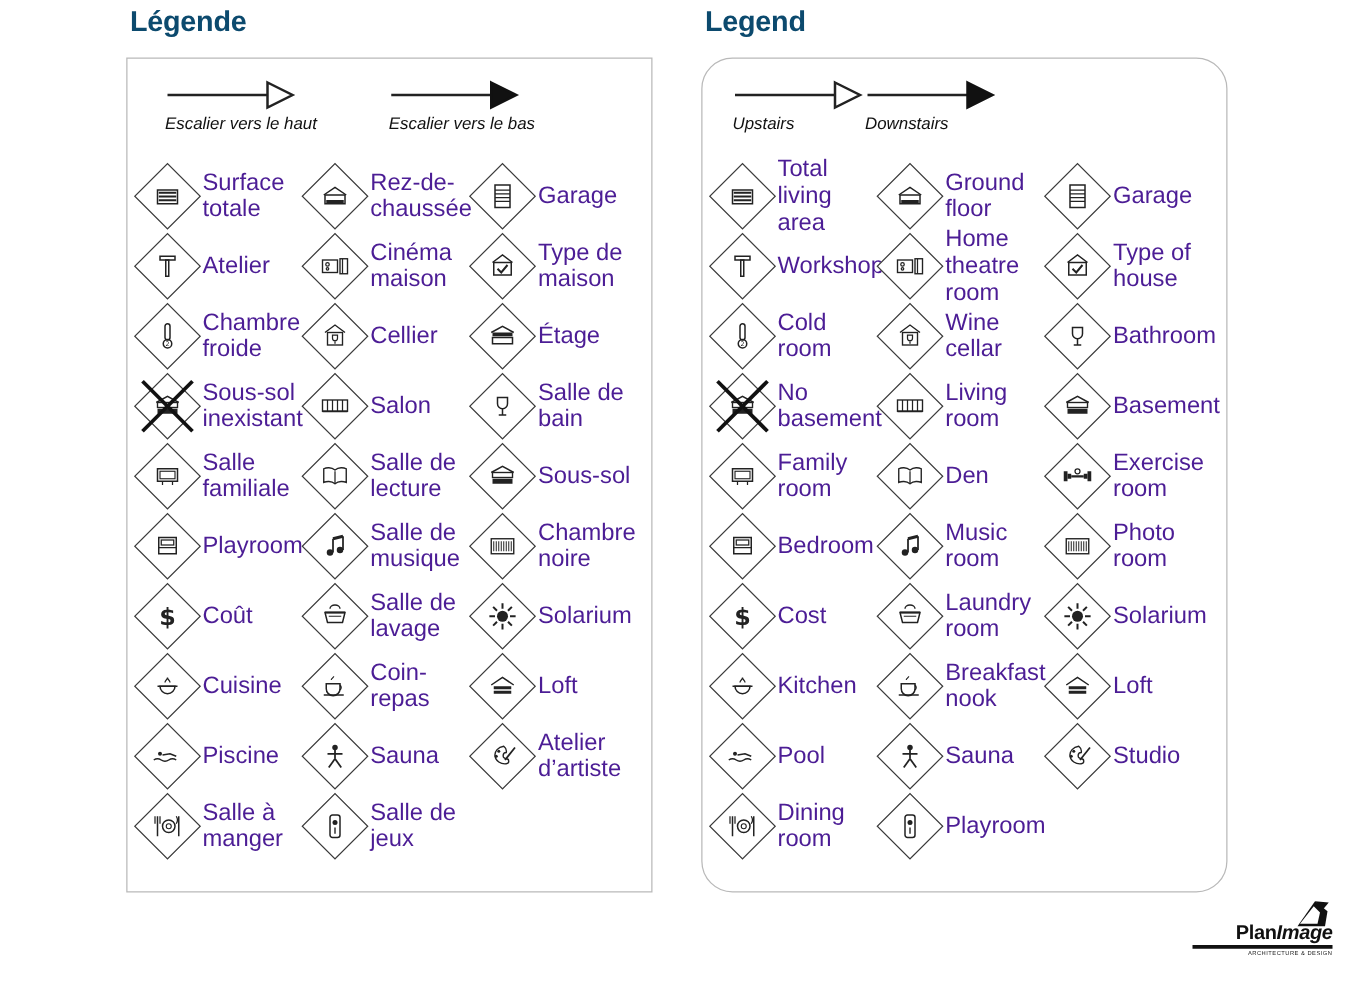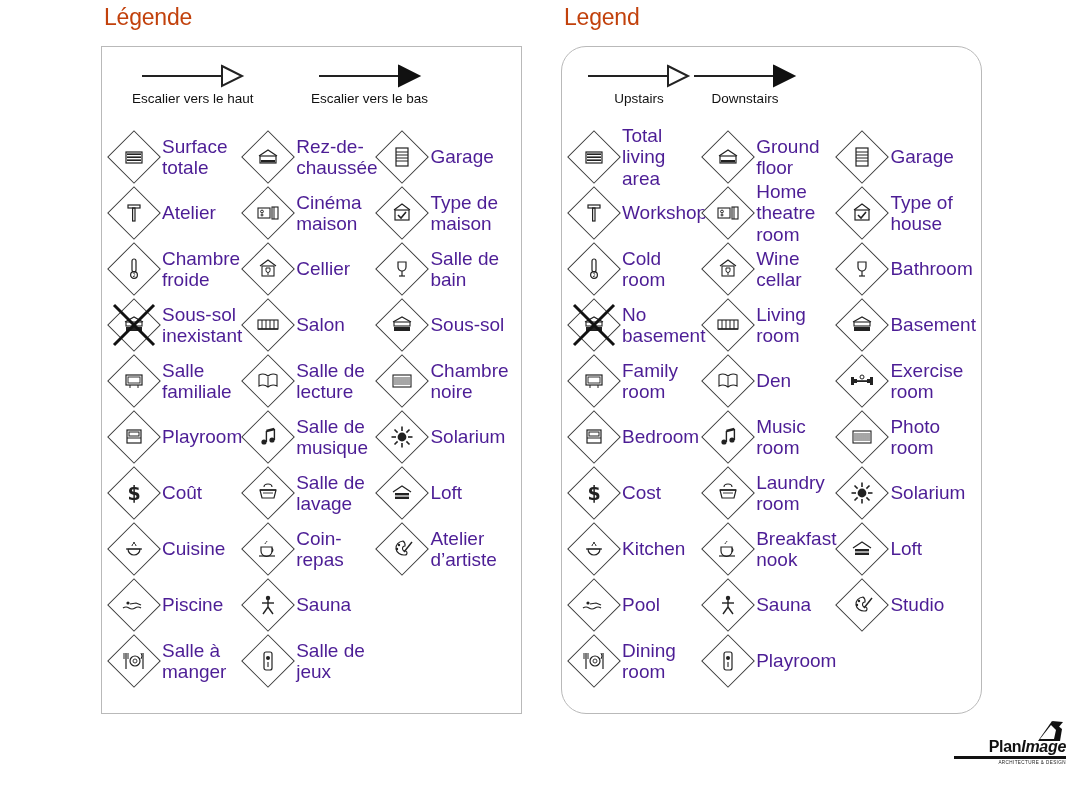--- a/index.html
+++ b/index.html
@@ -22,38 +22,39 @@
     position: absolute;
     border: 1px solid #b9b9b9;
     background: #fff;
   }
   #panel-fr { left: 101px; top: 46px; width: 421px; height: 668px; }
   #panel-en { left: 561px; top: 46px; width: 421px; height: 668px; border-radius: 25px; }
 
   .panel-title {
     position: absolute;
     font-size: 23px;
-    font-weight: normal;
+    font-weight: bold;
     letter-spacing: -0.2px;
-    color: #c2410c;
+    color: #0c4a6e;
   }
   #title-fr { left: 104px; top: 4px; }
   #title-en { left: 564px; top: 4px; }
 
   
   .stairs-row {
     position: absolute;
     top: 16px;
     left: 0;
     width: 100%;
     height: 64px;
   }
   .stairs-item {
     position: absolute;
-    text-align: center;
+    text-align: left;
+    font-style: italic;
   }
   .stairs-item .arrow-wrap { height: 26px; }
   .stairs-item .caption {
     font-size: 13.5px;
     color: #111;
     white-space: nowrap;
     margin-top: 2px;
   }
   .st-up { left: 30px; }
   .st-down { left: 209px; }
@@ -495,20 +496,33 @@
               <div class="dia"></div>
               <div class="inner">
                 <svg width="22" height="22" viewBox="0 0 22 22">
                   <polyline points="3,8 11,2 19,8" fill="none" stroke="#222" stroke-width="1.2"></polyline>
                   <rect x="4" y="8" width="14" height="10" fill="none" stroke="#222" stroke-width="1.2"></rect>
                   <polyline points="7,13 10,16 15,10" fill="none" stroke="#222" stroke-width="1.6"></polyline>
                 </svg>
               </div>
             </div>
             <div class="lbl">Type de maison</div>
+          </div>
+        <div class="cell">
+            <div class="glyph">
+              <div class="dia"></div>
+              <div class="inner">
+                <svg width="24" height="20" viewBox="0 0 24 20">
+                  <polyline points="3,7 12,2 21,7" fill="none" stroke="#222" stroke-width="1.2"></polyline>
+                  <rect x="4" y="7" width="16" height="3" fill="#222"></rect>
+                  <rect x="4" y="11" width="16" height="5" fill="none" stroke="#222" stroke-width="1.2"></rect>
+                </svg>
+              </div>
+            </div>
+            <div class="lbl">Étage</div>
           </div>
         <div class="cell">
             <div class="glyph">
               <div class="dia"></div>
               <div class="inner">
                 <svg width="18" height="22" viewBox="0 0 18 22">
                   <path d="M5 4 h8 v5 a4 4 0 0 1 -8 0 z" fill="none" stroke="#222" stroke-width="1.2"></path>
                   <line x1="9" y1="13" x2="9" y2="18" stroke="#222" stroke-width="1.2"></line>
                   <line x1="6" y1="18" x2="12" y2="18" stroke="#222" stroke-width="1.2"></line>
                 </svg>

